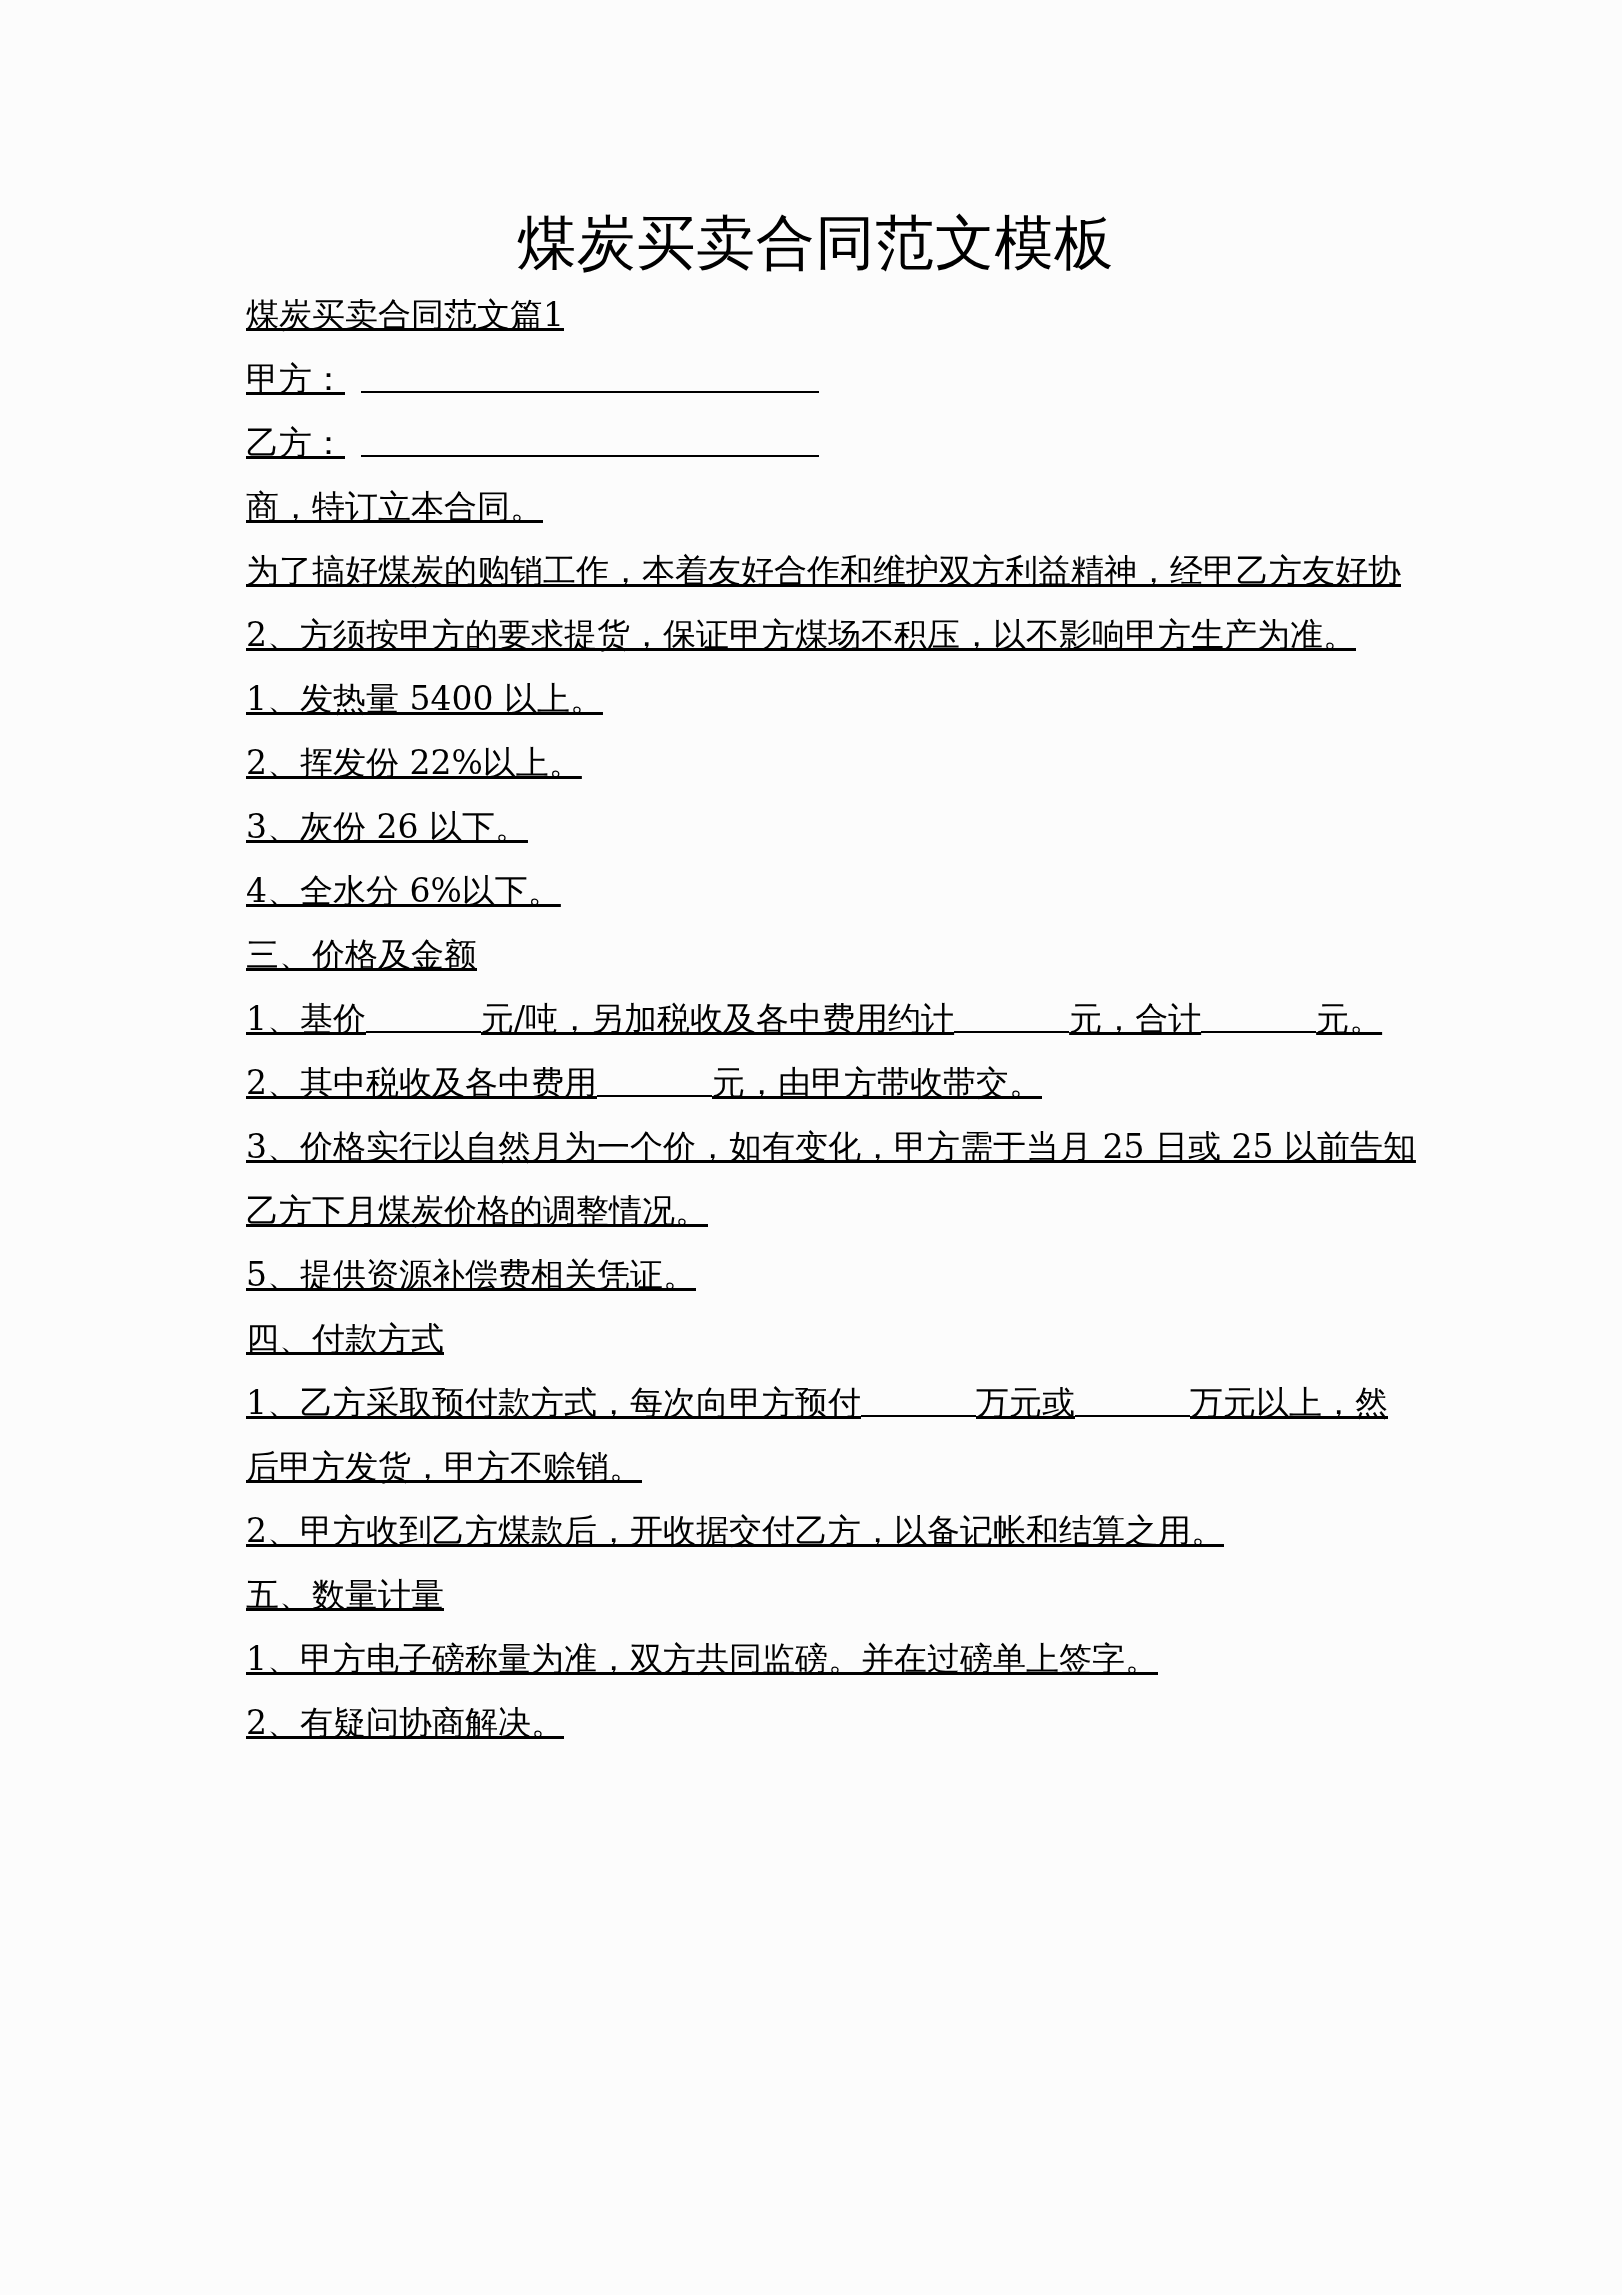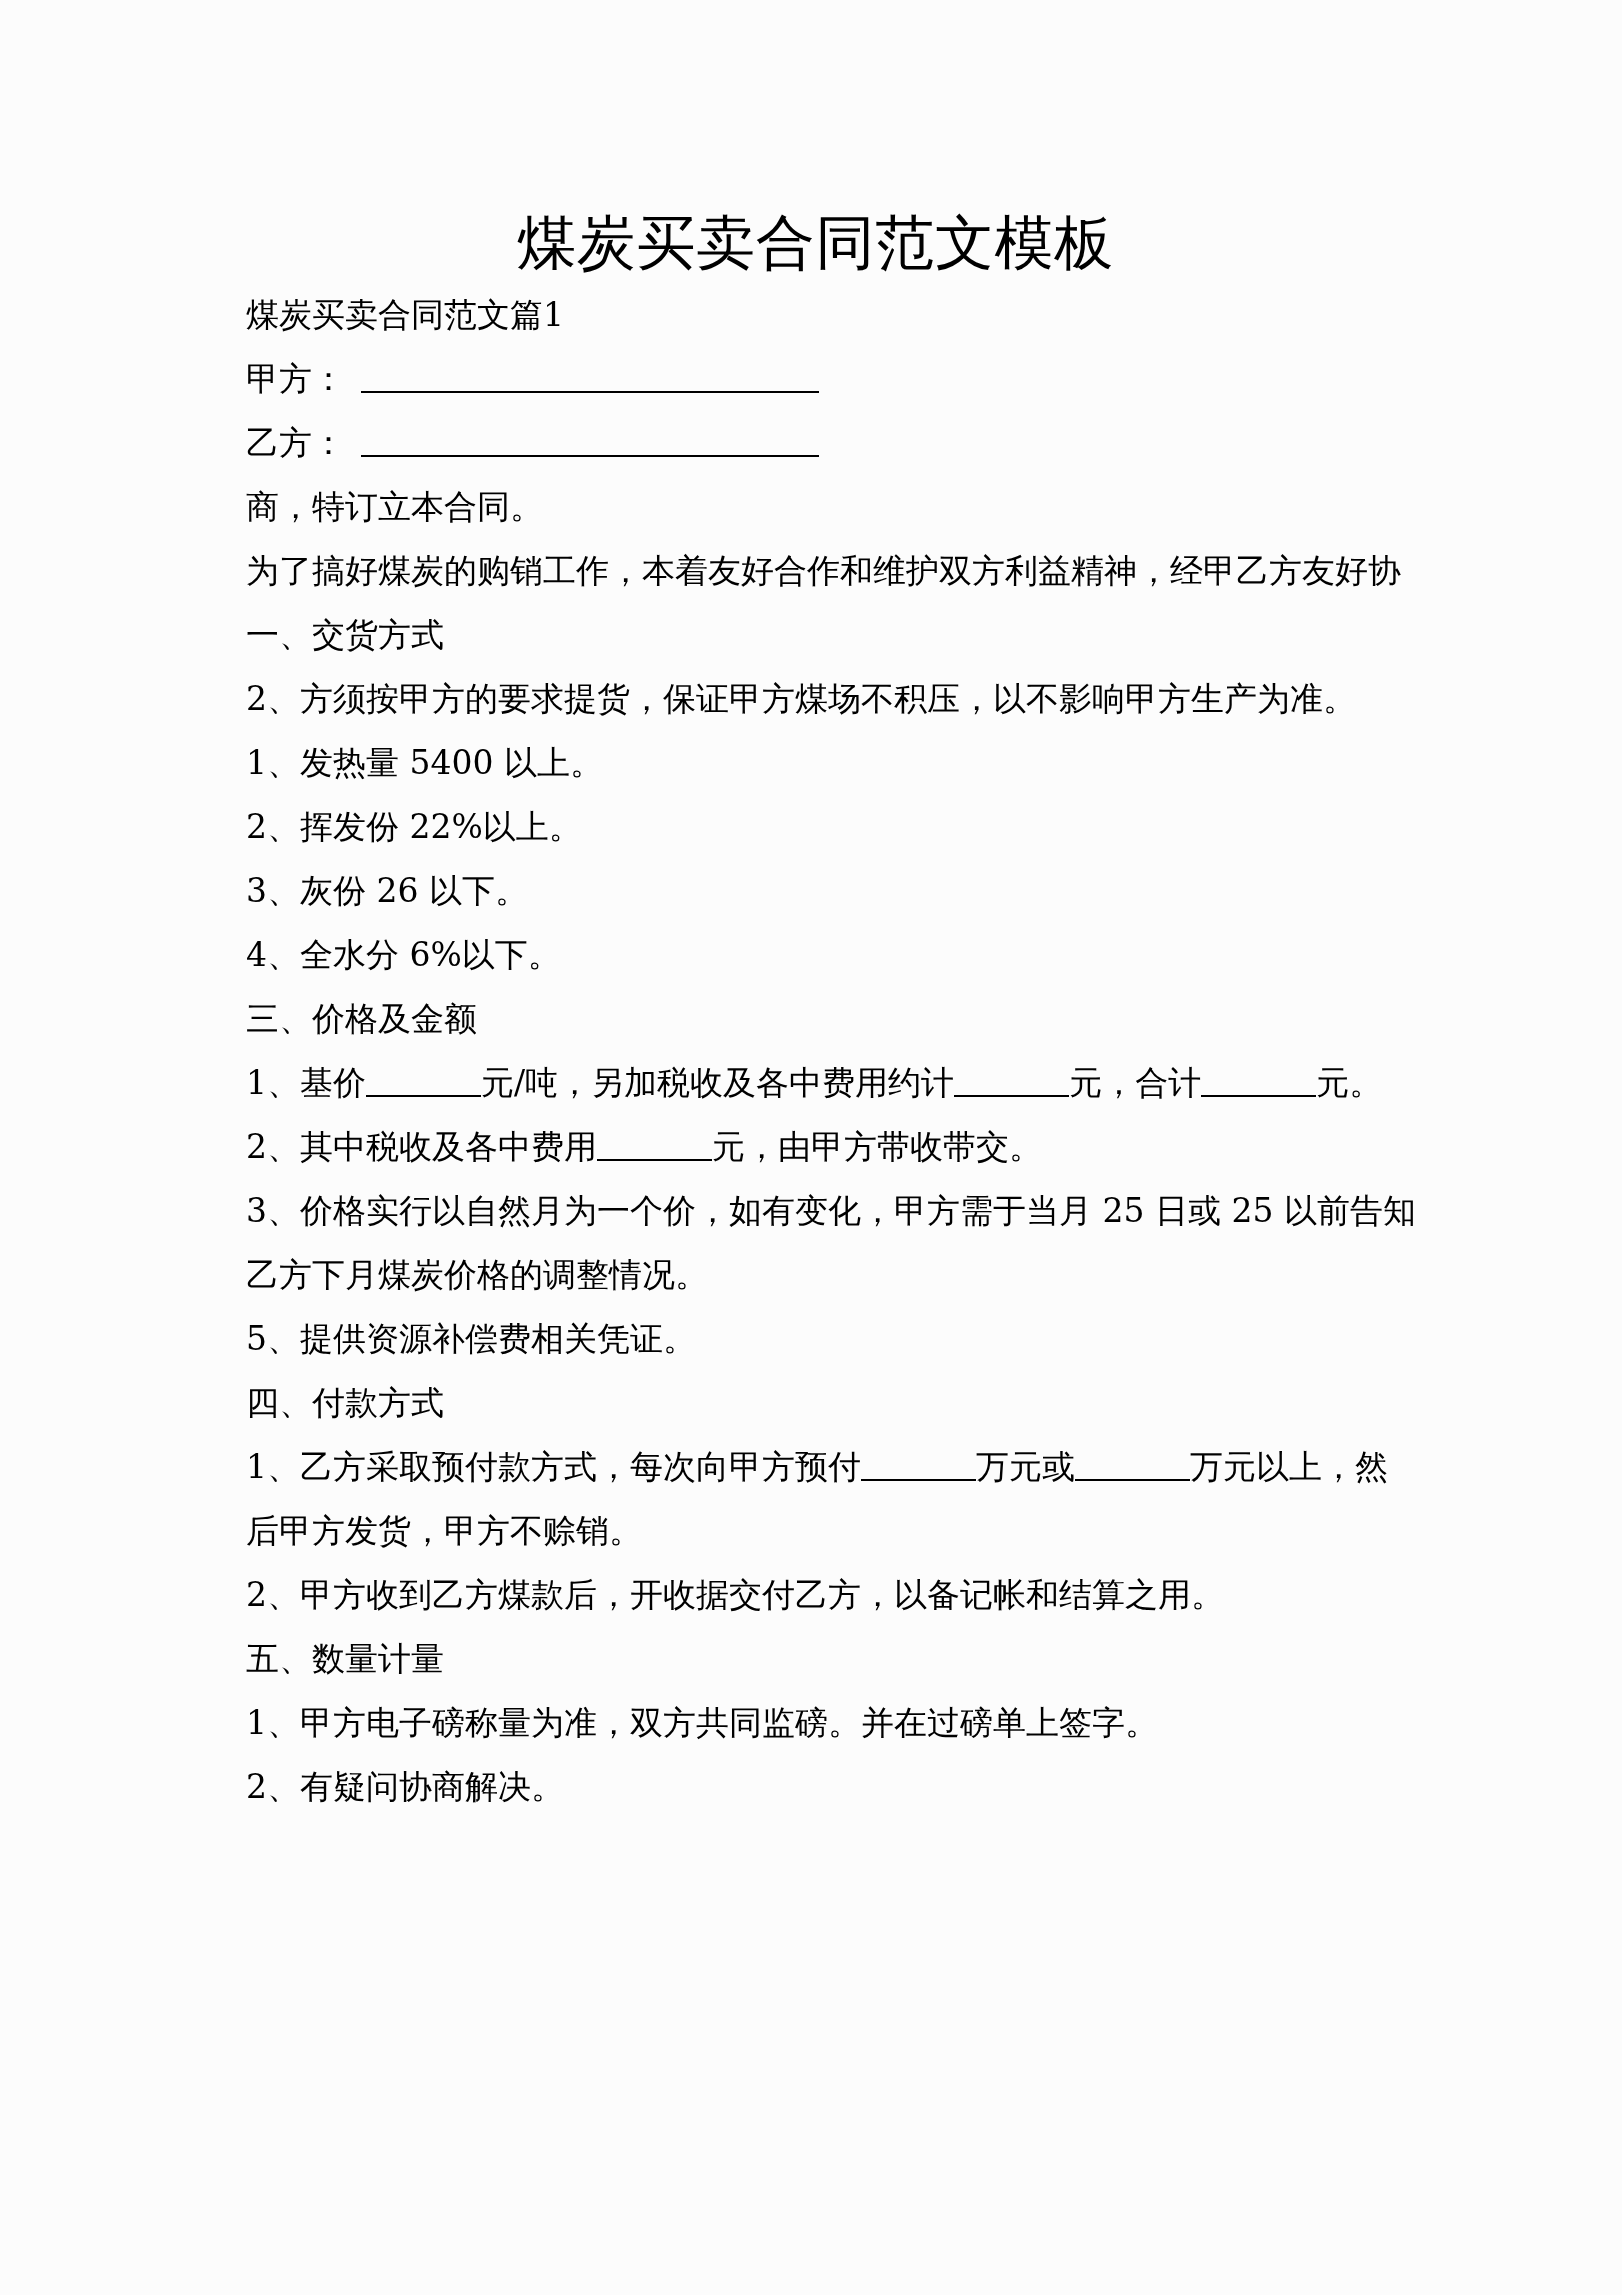--- a/index.html
+++ b/index.html
@@ -40,20 +40,21 @@
     left: 246px;
     top: 283px;
     width: 1132px;
   }
   .line {
     font-size: 33px;
     line-height: 64px;
     height: 64px;
     white-space: nowrap;
     margin: 0;
+    text-decoration: underline;
   }
   .blank {
     display: inline-block;
     border-bottom: 2px solid #000;
     height: 34px;
     vertical-align: baseline;
     position: relative;
     top: 2.6px;
   }
   .blank.long { width: 458px; margin-left: 15.7px; }
@@ -67,21 +68,20 @@
 
   <div class="body">
     <p class="line">煤炭买卖合同范文篇1</p>
 
     <p class="line"><span>甲方：</span><span class="blank long"></span></p>
     <p class="line"><span>乙方：</span><span class="blank long"></span></p>
 
     <p class="line">商，特订立本合同。</p>
     <p class="line">为了搞好煤炭的购销工作，本着友好合作和维护双方利益精神，经甲乙方友好协</p>
 
-    <p class="line">一、交货方式</p>
     <p class="line">2、方须按甲方的要求提货，保证甲方煤场不积压，以不影响甲方生产为准。</p>
 
     <p class="line">1、发热量 5400 以上。</p>
     <p class="line">2、挥发份 22%以上。</p>
     <p class="line">3、灰份 26 以下。</p>
     <p class="line">4、全水分 6%以下。</p>
 
     <p class="line">三、价格及金额</p>
     <p class="line"><span>1、基价</span><span class="blank short"></span><span>元/吨，另加税收及各中费用约计</span><span class="blank short"></span><span>元，合计</span><span class="blank short"></span><span>元。</span></p>
     <p class="line"><span>2、其中税收及各中费用</span><span class="blank short"></span><span>元，由甲方带收带交。</span></p>

